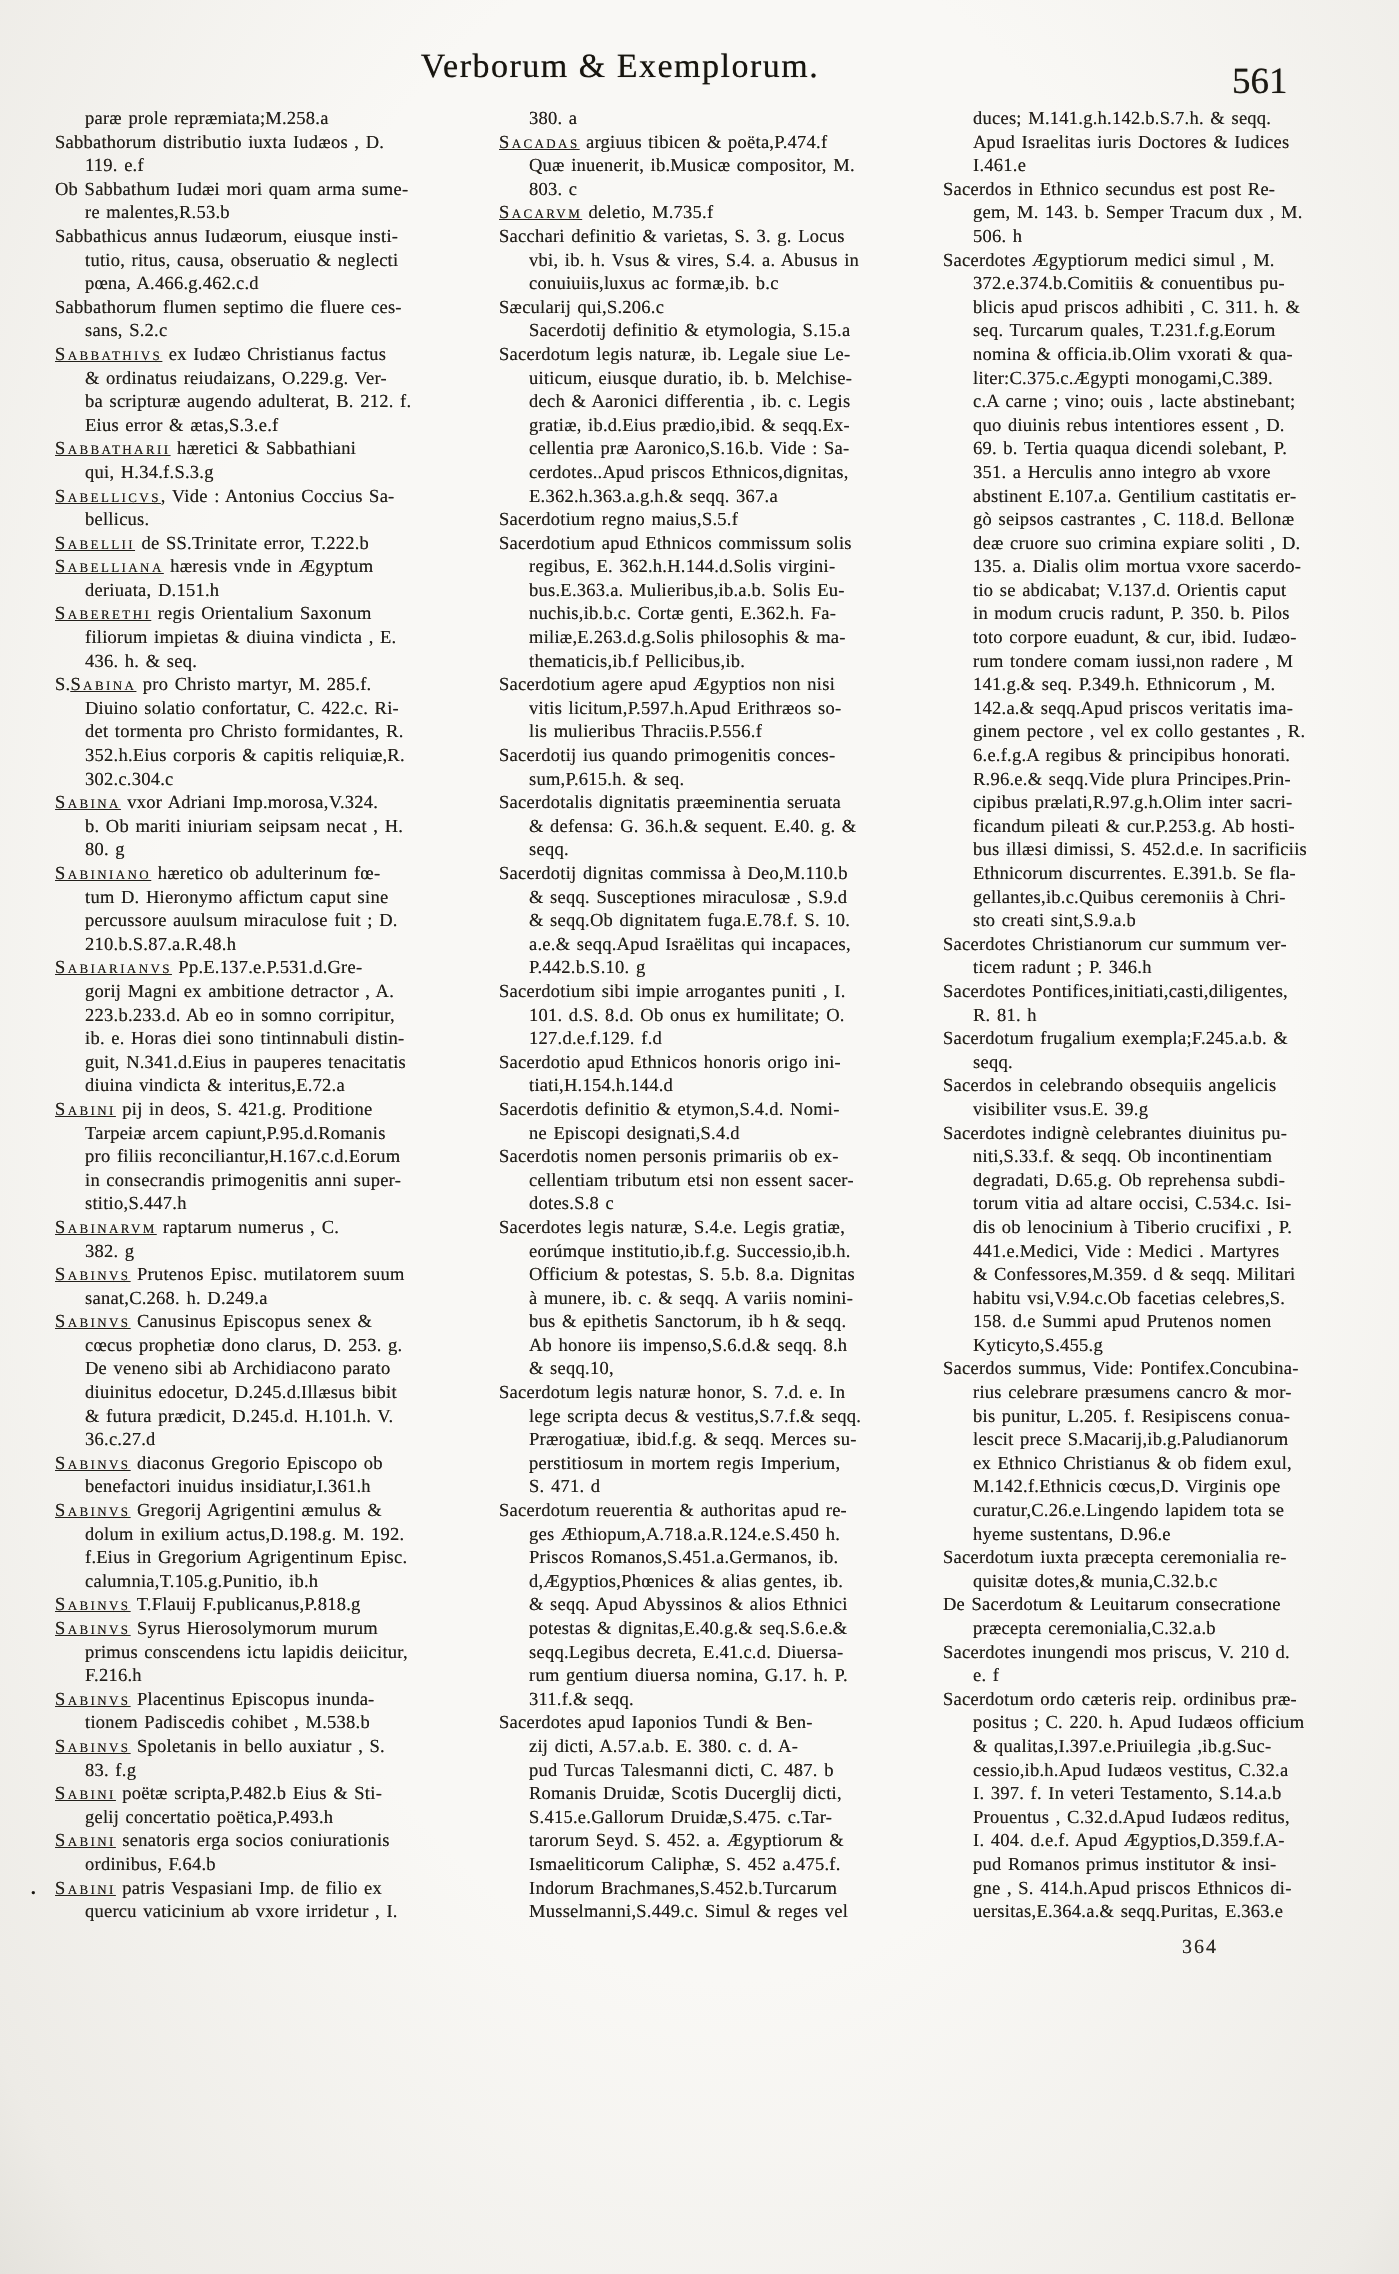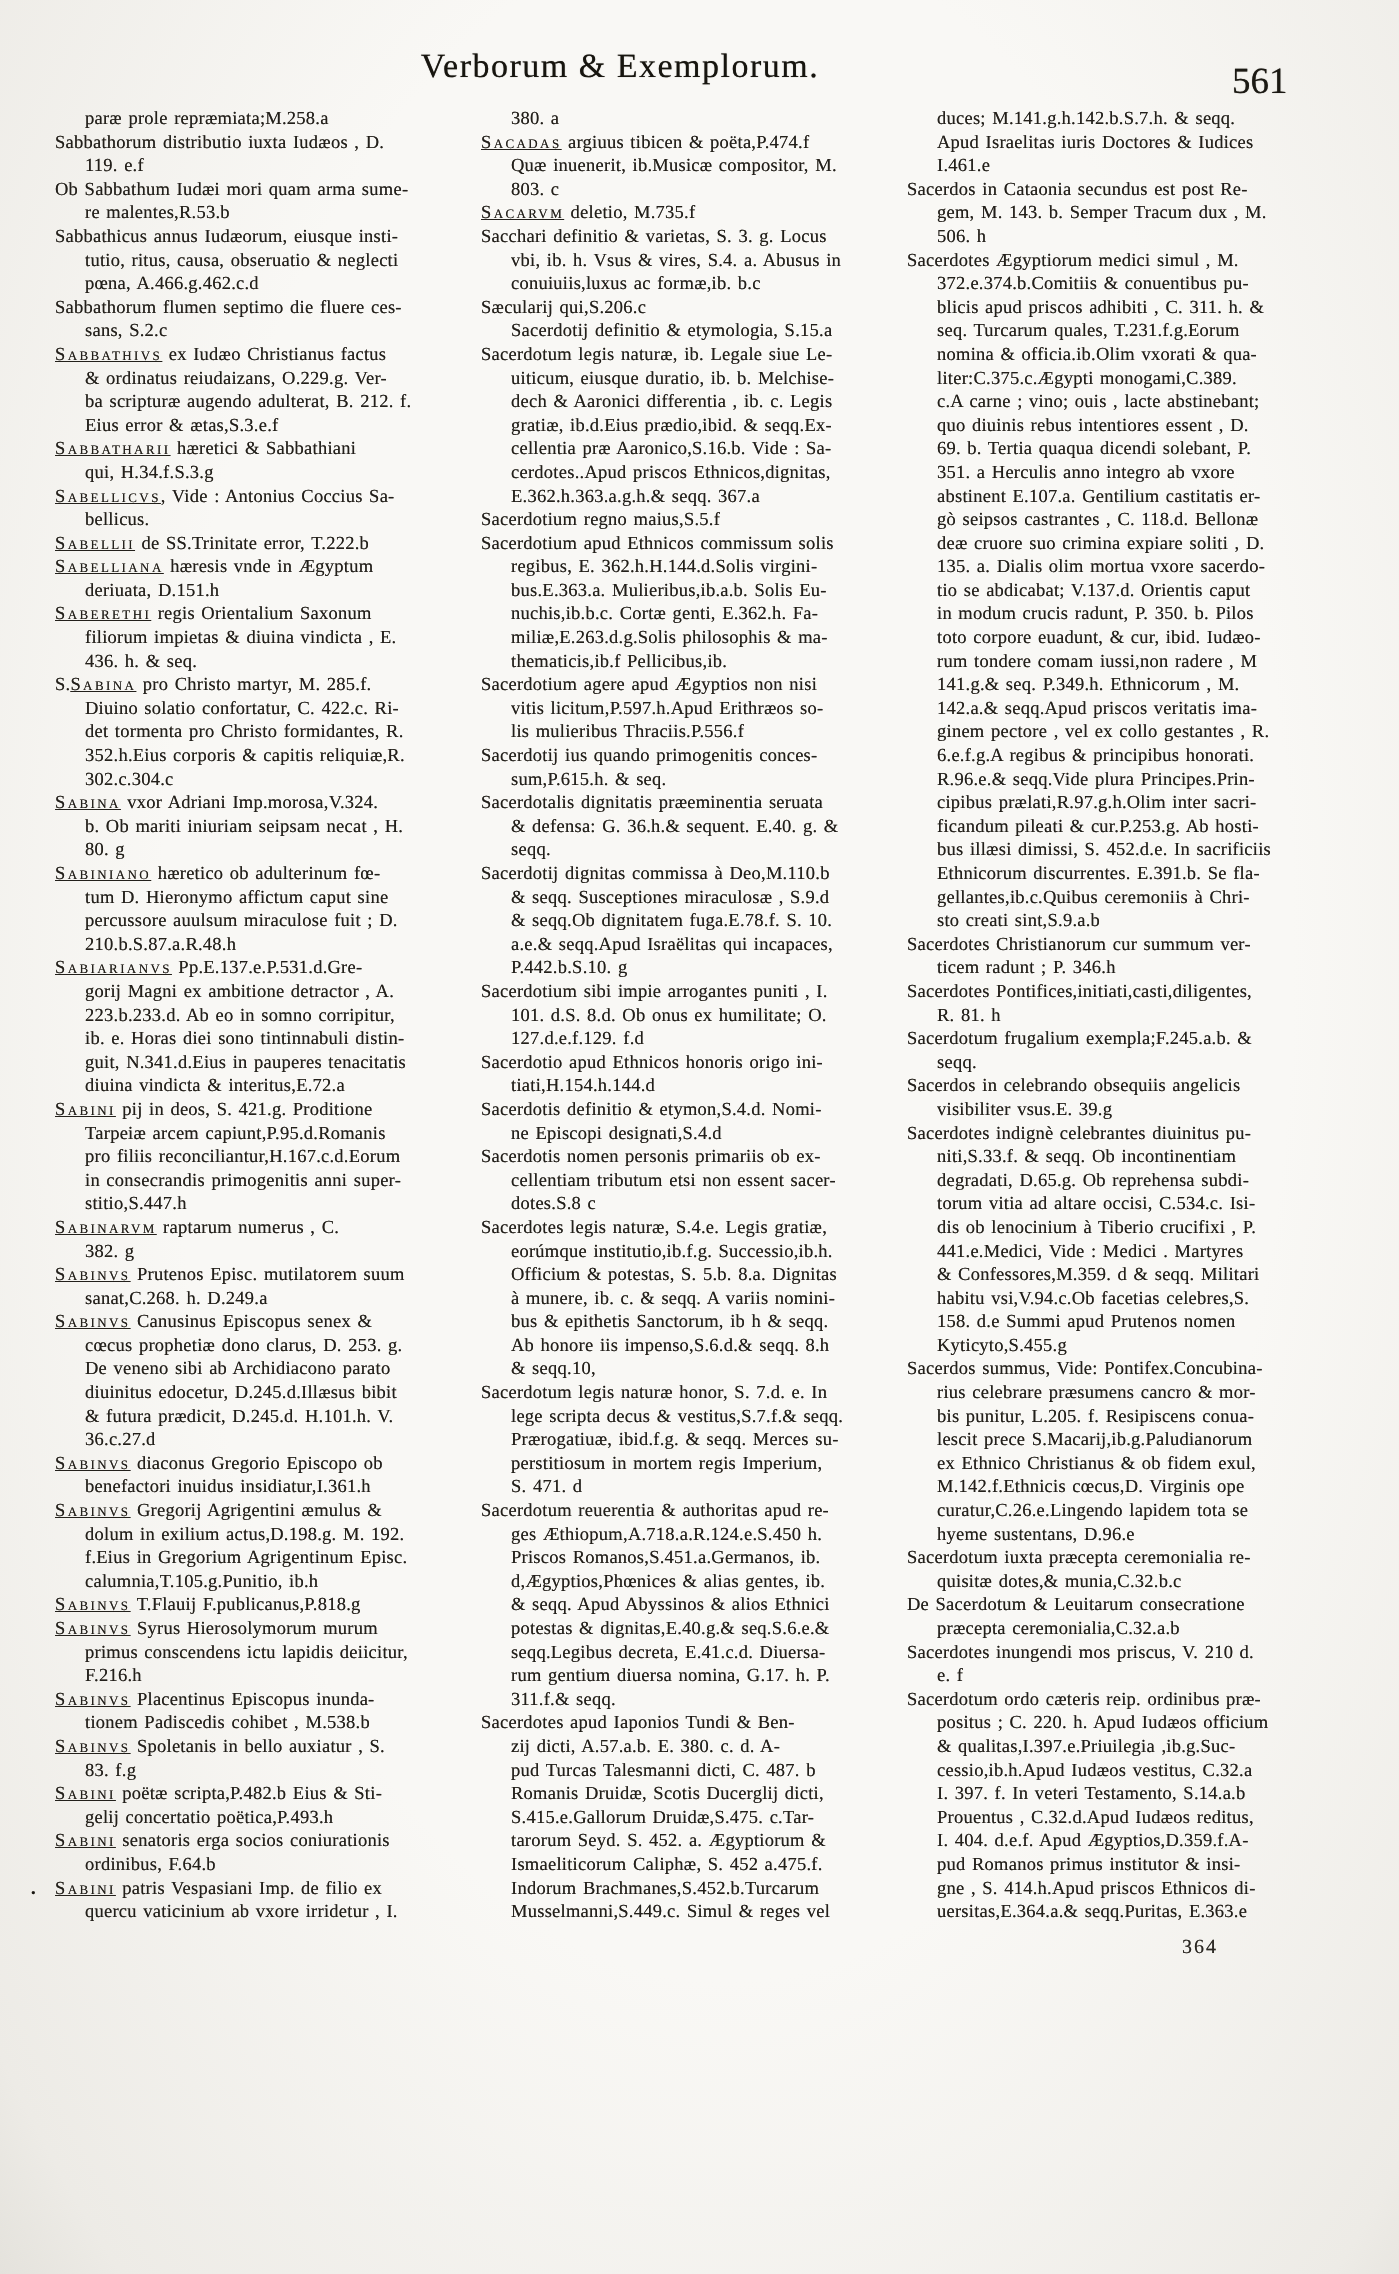--- a/index.html
+++ b/index.html
@@ -18,21 +18,21 @@
     position:absolute;left:170px;top:48px;width:900px;
     text-align:center;font-size:34px;letter-spacing:1.5px;
     color:#17150f;text-shadow:0 0 .7px rgba(20,16,10,.75);
   }
   .folio{
     position:absolute;left:1232px;top:60px;font-size:37px;
     color:#1b1913;text-shadow:0 0 .7px rgba(20,16,10,.7);
   }
   .columns{
     position:absolute;left:55px;top:108px;right:24px;
-    display:flex;align-items:flex-start;
+    display:flex;gap:18px;align-items:flex-start;
   }
   .col{width:426px;flex:none;}
   .line{
     position:relative;
     font-size:18.5px;line-height:23.6px;
     white-space:nowrap;
     letter-spacing:.25px;word-spacing:1.6px;
     color:#23201b;
     text-shadow:0 0 .55px rgba(30,25,18,.65);
   }
@@ -211,21 +211,21 @@
         <div class="line cont"><span class="r">S.415.e.Gallorum Druidæ,S.475. c.Tar-</span></div>
         <div class="line cont"><span class="r">tarorum Seyd. S. 452. a. Ægyptiorum &amp;</span></div>
         <div class="line cont"><span class="r">Ismaeliticorum Caliphæ, S. 452 a.475.f.</span></div>
         <div class="line cont"><span class="r">Indorum Brachmanes,S.452.b.Turcarum</span></div>
         <div class="line cont"><span class="r">Musselmanni,S.449.c. Simul &amp; reges vel</span></div>
       </div>
       <div class="col">
         <div class="line cont"><span class="r">duces; M.141.g.h.142.b.S.7.h. &amp; seqq.</span></div>
         <div class="line cont"><span class="r">Apud Israelitas iuris Doctores &amp; Iudices</span></div>
         <div class="line cont"><span class="r">I.461.e</span></div>
-        <div class="line"><span class="t">Sacerdos</span><span class="r"> in Cataonia secundus est post Re-</span></div>
+        <div class="line"><span class="t">Sacerdos</span><span class="r"> in Ethnico secundus est post Re-</span></div>
         <div class="line cont"><span class="r">gem, M. 143. b. Semper Tracum dux , M.</span></div>
         <div class="line cont"><span class="r">506. h</span></div>
         <div class="line"><span class="t">Sacerdotes</span><span class="r"> Ægyptiorum medici simul , M.</span></div>
         <div class="line cont"><span class="r">372.e.374.b.Comitiis &amp; conuentibus pu-</span></div>
         <div class="line cont"><span class="r">blicis apud priscos adhibiti , C. 311. h. &amp;</span></div>
         <div class="line cont"><span class="r">seq. Turcarum quales, T.231.f.g.Eorum</span></div>
         <div class="line cont"><span class="r">nomina &amp; officia.ib.Olim vxorati &amp; qua-</span></div>
         <div class="line cont"><span class="r">liter:C.375.c.Ægypti monogami,C.389.</span></div>
         <div class="line cont"><span class="r">c.A carne ; vino; ouis , lacte abstinebant;</span></div>
         <div class="line cont"><span class="r">quo diuinis rebus intentiores essent , D.</span></div>

